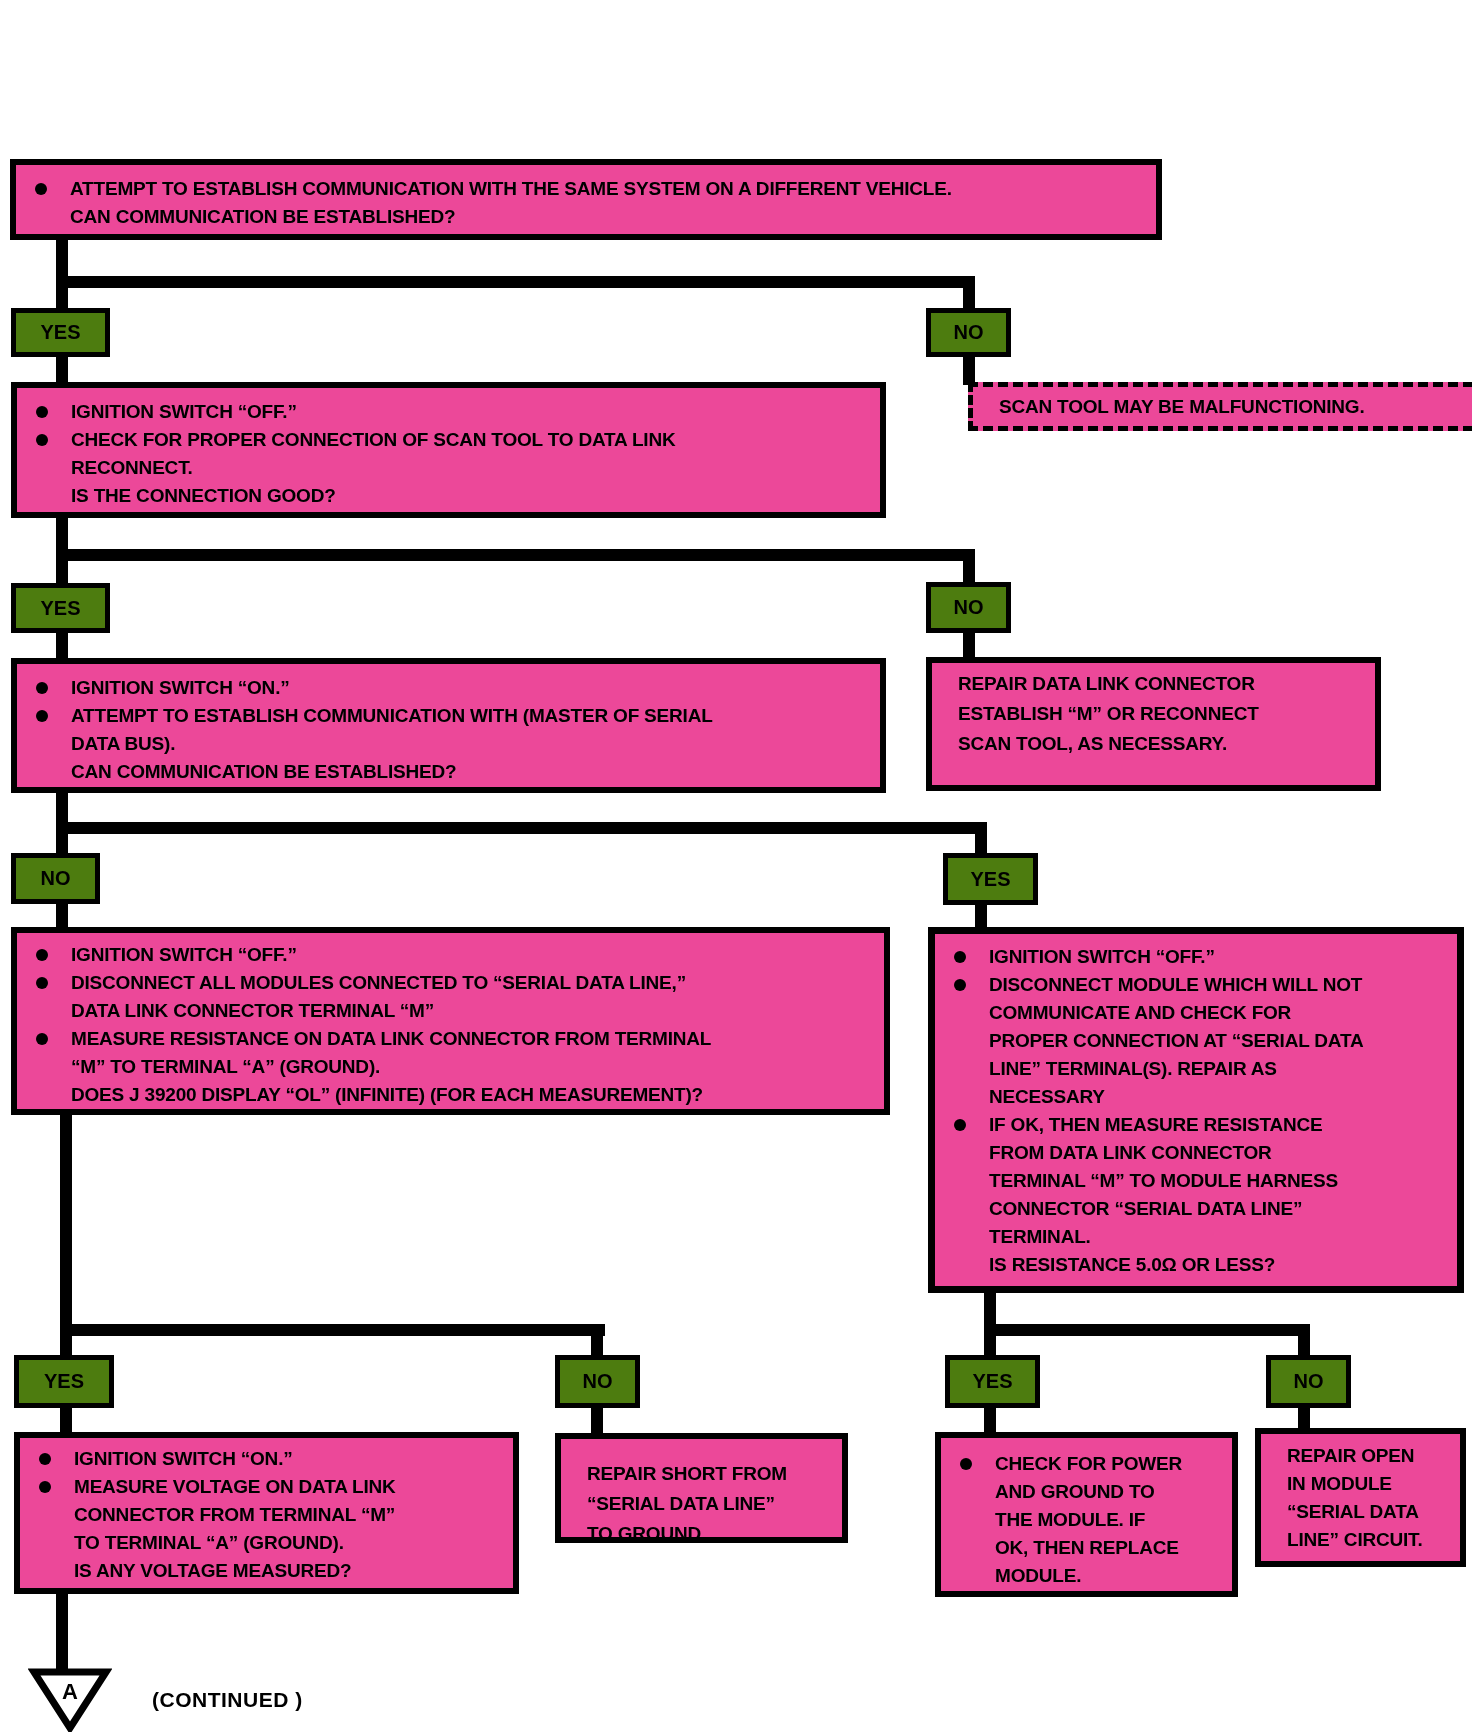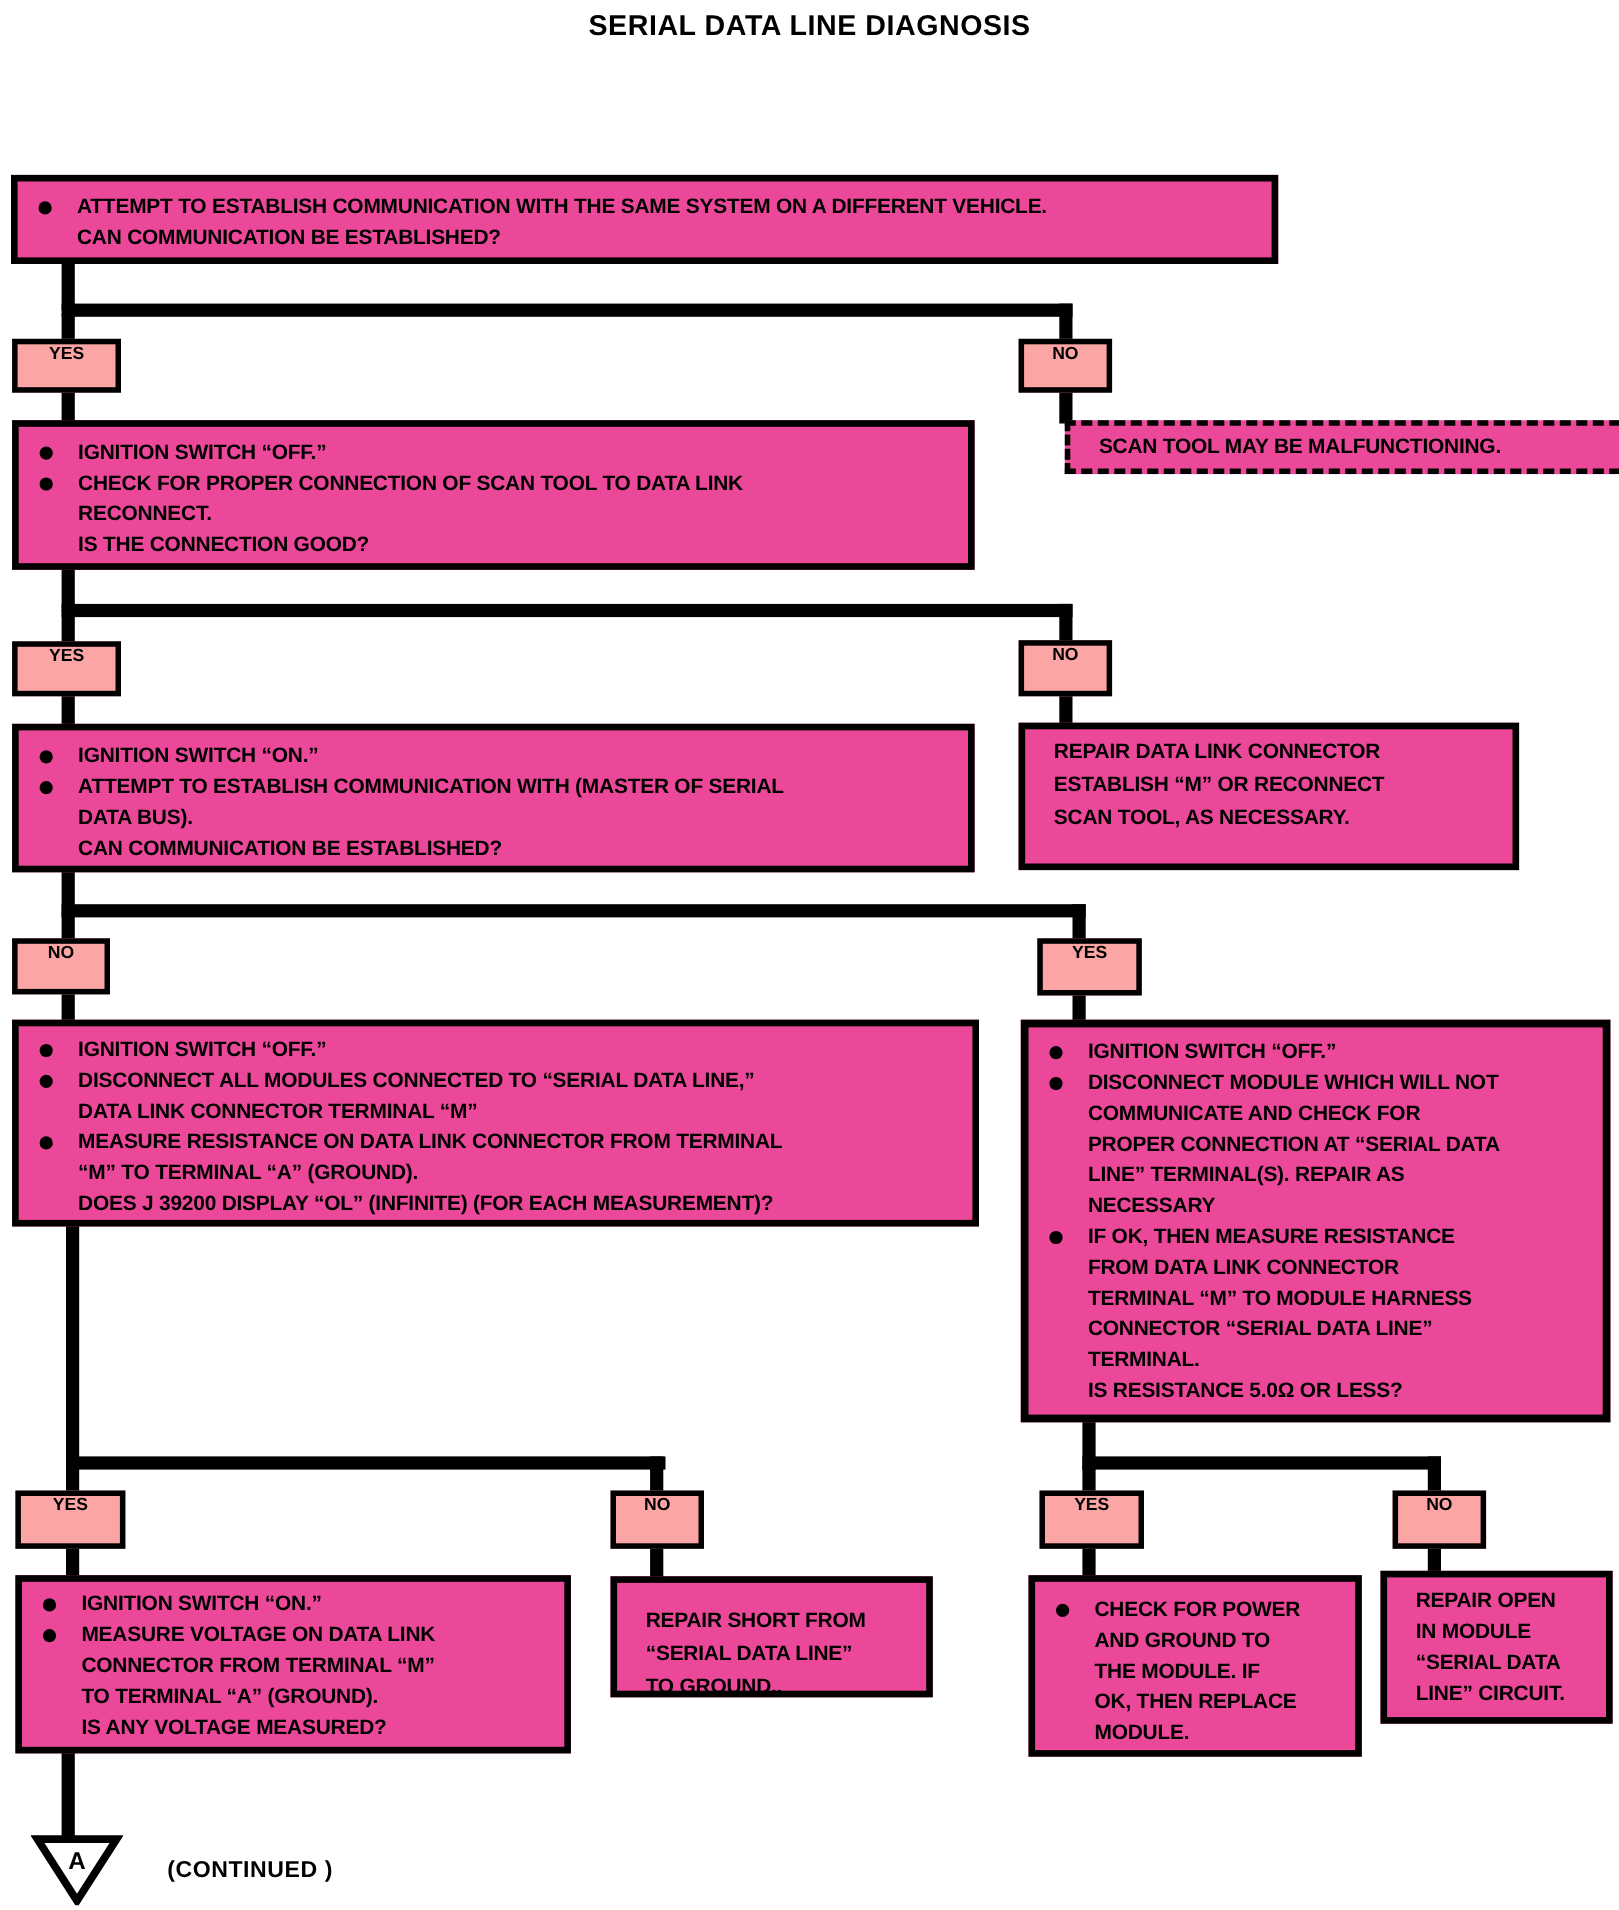--- a/index.html
+++ b/index.html
@@ -9,33 +9,32 @@
          font-size:26px;font-weight:bold;letter-spacing:.5px;}
   .box{position:absolute;border:6px solid #000;background:#ec4899;box-sizing:border-box;
        font-size:19px;font-weight:bold;letter-spacing:-.2px;}
   .box.dashed{border:5px dashed #000;}
   .box .inner{padding-top:10px;}
   .ln{position:relative;padding-left:54px;line-height:28px;white-space:nowrap;}
   .plain .ln{padding-left:26px;}
   .lh30 .ln{line-height:30px;}
   .blt{position:absolute;left:19px;top:8px;width:12px;height:12px;border-radius:50%;
        background:#000;display:inline-block;}
-  .badge{position:absolute;border:5px solid #000;background:#fca5a5;box-sizing:border-box;
-         font-size:16px;font-weight:bold;display:flex;justify-content:center;}
+  .badge{position:absolute;border:5px solid #000;background:#4d7c0f;box-sizing:border-box;
+         font-size:20px;font-weight:bold;display:flex;align-items:center;justify-content:center;}
   .v,.hbar{position:absolute;background:#000;}
   .tri{position:absolute;}
   .tri text{font-size:22px;font-weight:bold;}
   .continued{position:absolute;font-size:21px;font-weight:bold;letter-spacing:.5px;}
 </style>
 </head>
 <body>
 
 <div id="page">
 
-  <div class="title">SERIAL DATA LINE DIAGNOSIS</div>
 
   <div class="v" style="left:56px;top:236px;width:12px;height:46px"></div>
   <div class="hbar" style="left:56px;top:276px;width:919px;height:12px"></div>
   <div class="v" style="left:963px;top:276px;width:12px;height:36px"></div>
   <div class="v" style="left:56px;top:285px;width:12px;height:27px"></div>
   <div class="v" style="left:56px;top:355px;width:12px;height:30px"></div>
   <div class="v" style="left:963px;top:355px;width:12px;height:30px"></div>
 
   <div class="v" style="left:56px;top:515px;width:12px;height:42px"></div>
   <div class="hbar" style="left:56px;top:549px;width:919px;height:12px"></div>

